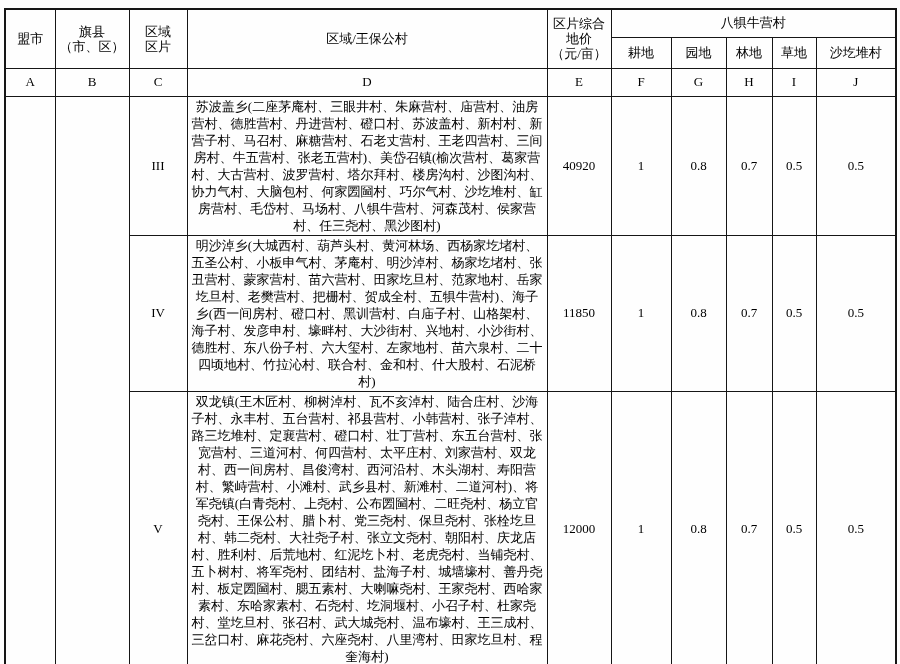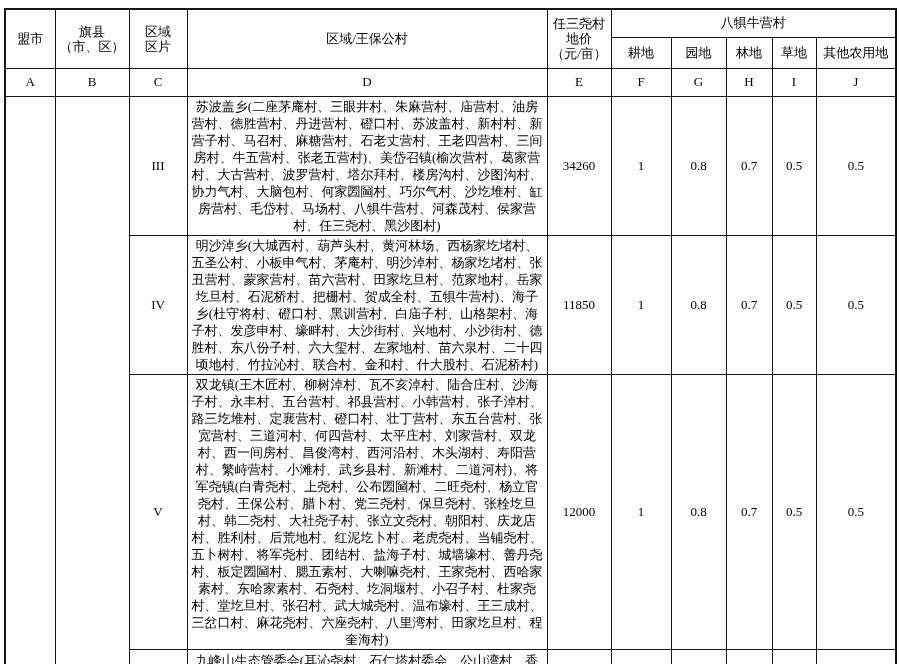--- a/index.html
+++ b/index.html
@@ -63,61 +63,61 @@
       <col style="width:80px">
     </colgroup>
     <thead>
       <tr class="hdr1">
         <th rowspan="2" class="preline">盟市</th>
         <th rowspan="2" class="preline">旗县
 （市、区）</th>
         <th rowspan="2" class="preline">区域
 区片</th>
         <th rowspan="2">区域/王保公村</th>
-        <th rowspan="2" class="preline">任三尧村
+        <th rowspan="2" class="preline">区片综合
 地价
 （元/亩）</th>
         <th colspan="5">八犋牛营村</th>
       </tr>
       <tr class="hdr2">
         <th>耕地</th>
         <th>园地</th>
         <th>林地</th>
         <th>草地</th>
-        <th>其他农用地</th>
+        <th>沙圪堆村</th>
       </tr>
       <tr class="letters">
         <td>A</td>
         <td>B</td>
         <td>C</td>
         <td>D</td>
         <td>E</td>
         <td>F</td>
         <td>G</td>
         <td>H</td>
         <td>I</td>
         <td>J</td>
       </tr>
     </thead>
     <tbody>
       <tr style="height:118px">
         <td rowspan="5"></td>
         <td rowspan="4"></td>
         <td>III</td>
         <td class="desc">苏波盖乡(二座茅庵村、三眼井村、朱麻营村、庙营村、油房营村、德胜营村、丹进营村、磴口村、苏波盖村、新村村、新营子村、马召村、麻糖营村、石老丈营村、王老四营村、三间房村、牛五营村、张老五营村)、美岱召镇(榆次营村、葛家营村、大古营村、波罗营村、塔尔拜村、楼房沟村、沙图沟村、协力气村、大脑包村、何家圐圙村、巧尔气村、沙圪堆村、缸房营村、毛岱村、马场村、八犋牛营村、河森茂村、侯家营村、任三尧村、黑沙图村)</td>
-        <td>34260</td>
+        <td>40920</td>
         <td>1</td>
         <td>0.8</td>
         <td>0.7</td>
         <td>0.5</td>
         <td>0.5</td>
       </tr>
       <tr style="height:127px">
         <td>IV</td>
-        <td class="desc">明沙淖乡(大城西村、葫芦头村、黄河林场、西杨家圪堵村、五圣公村、小板申气村、茅庵村、明沙淖村、杨家圪堵村、张丑营村、蒙家营村、苗六营村、田家圪旦村、范家地村、岳家圪旦村、石泥桥村、把栅村、贺成全村、五犋牛营村)、海子乡(杜守将村、磴口村、黑训营村、白庙子村、山格架村、海子村、发彦申村、壕畔村、大沙街村、兴地村、小沙街村、德胜村、东八份子村、六大玺村、左家地村、苗六泉村、二十四顷地村、竹拉沁村、联合村、金和村、什大股村、石泥桥村)</td>
+        <td class="desc">明沙淖乡(大城西村、葫芦头村、黄河林场、西杨家圪堵村、五圣公村、小板申气村、茅庵村、明沙淖村、杨家圪堵村、张丑营村、蒙家营村、苗六营村、田家圪旦村、范家地村、岳家圪旦村、老樊营村、把栅村、贺成全村、五犋牛营村)、海子乡(西一间房村、磴口村、黑训营村、白庙子村、山格架村、海子村、发彦申村、壕畔村、大沙街村、兴地村、小沙街村、德胜村、东八份子村、六大玺村、左家地村、苗六泉村、二十四顷地村、竹拉沁村、联合村、金和村、什大股村、石泥桥村)</td>
         <td>11850</td>
         <td>1</td>
         <td>0.8</td>
         <td>0.7</td>
         <td>0.5</td>
         <td>0.5</td>
       </tr>
       <tr style="height:222px">
         <td>V</td>
         <td class="desc">双龙镇(王木匠村、柳树淖村、瓦不亥淖村、陆合庄村、沙海子村、永丰村、五台营村、祁县营村、小韩营村、张子淖村、路三圪堆村、定襄营村、磴口村、壮丁营村、东五台营村、张宽营村、三道河村、何四营村、太平庄村、刘家营村、双龙村、西一间房村、昌俊湾村、西河沿村、木头湖村、寿阳营村、繁峙营村、小滩村、武乡县村、新滩村、二道河村)、将军尧镇(白青尧村、上尧村、公布圐圙村、二旺尧村、杨立官尧村、王保公村、腊卜村、党三尧村、保旦尧村、张栓圪旦村、韩二尧村、大社尧子村、张立文尧村、朝阳村、庆龙店村、胜利村、后荒地村、红泥圪卜村、老虎尧村、当铺尧村、五卜树村、将军尧村、团结村、盐海子村、城墙壕村、善丹尧村、板定圐圙村、腮五素村、大喇嘛尧村、王家尧村、西哈家素村、东哈家素村、石尧村、圪洞堰村、小召子村、杜家尧村、堂圪旦村、张召村、武大城尧村、温布壕村、王三成村、三岔口村、麻花尧村、六座尧村、八里湾村、田家圪旦村、程奎海村)</td>

